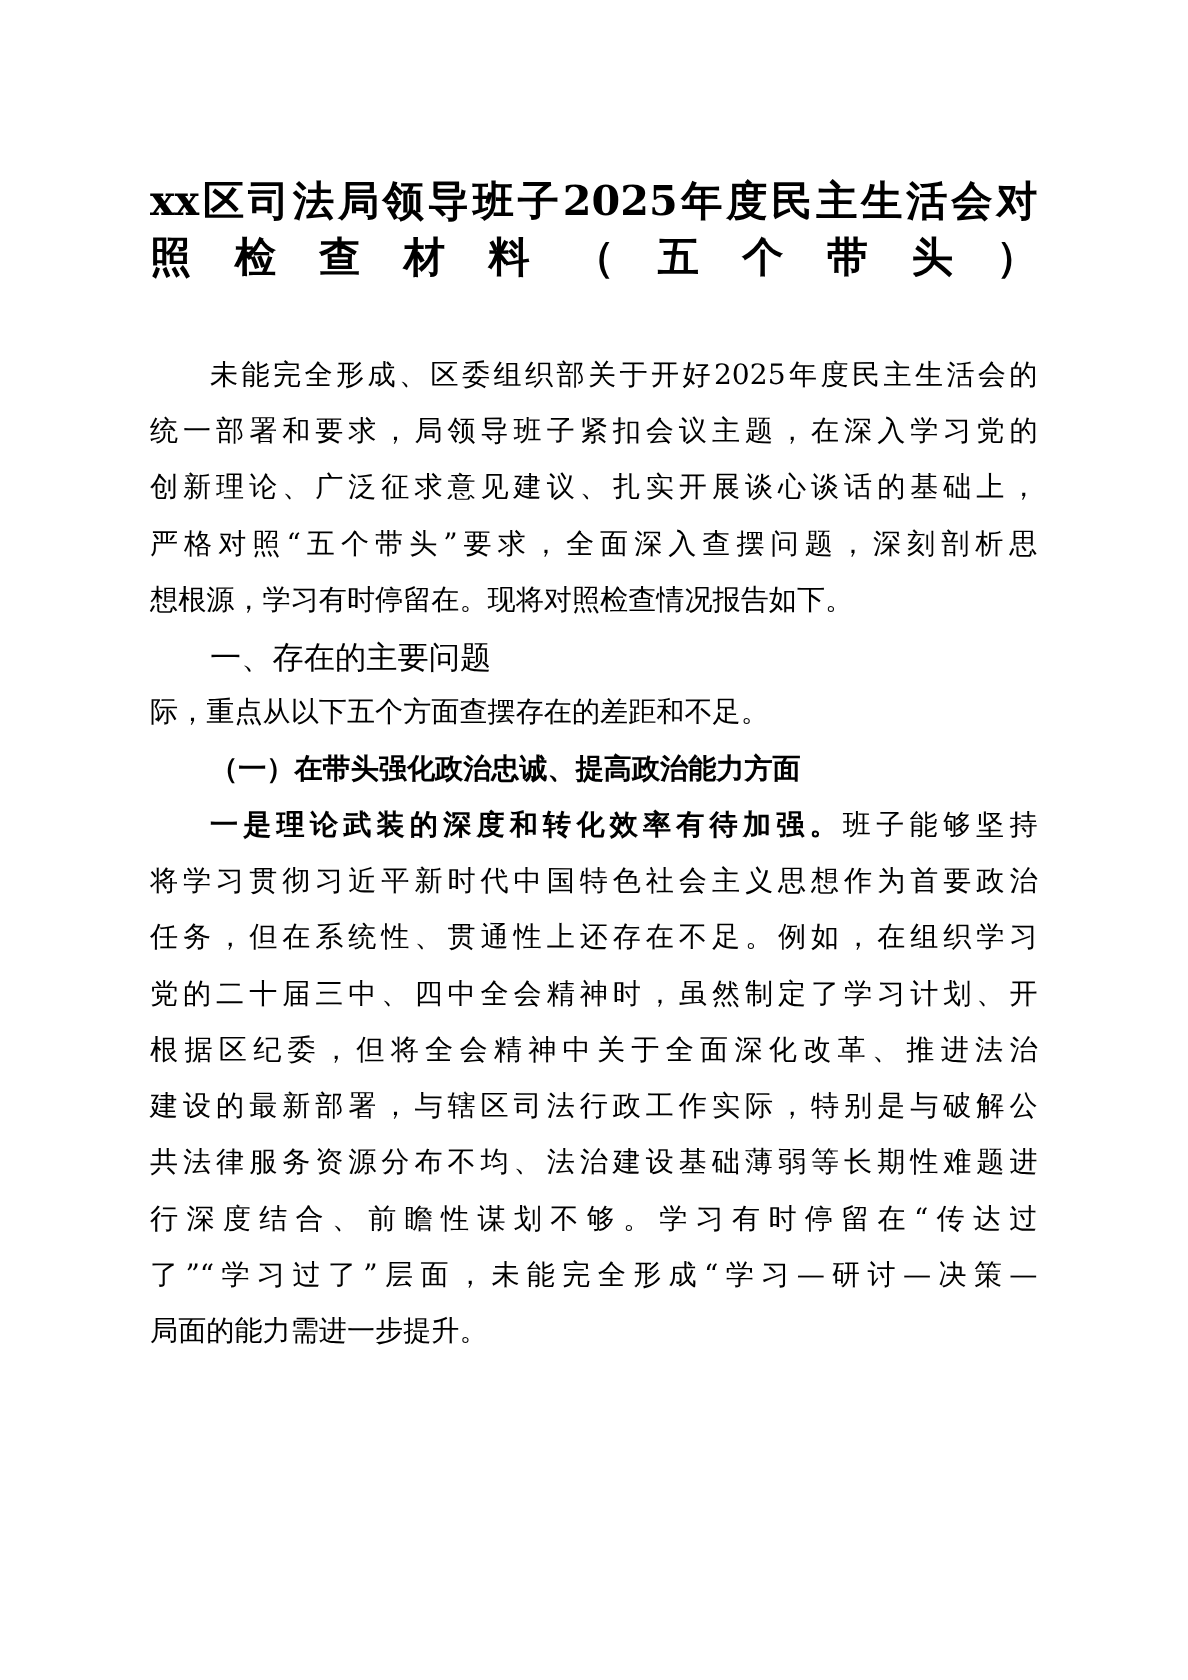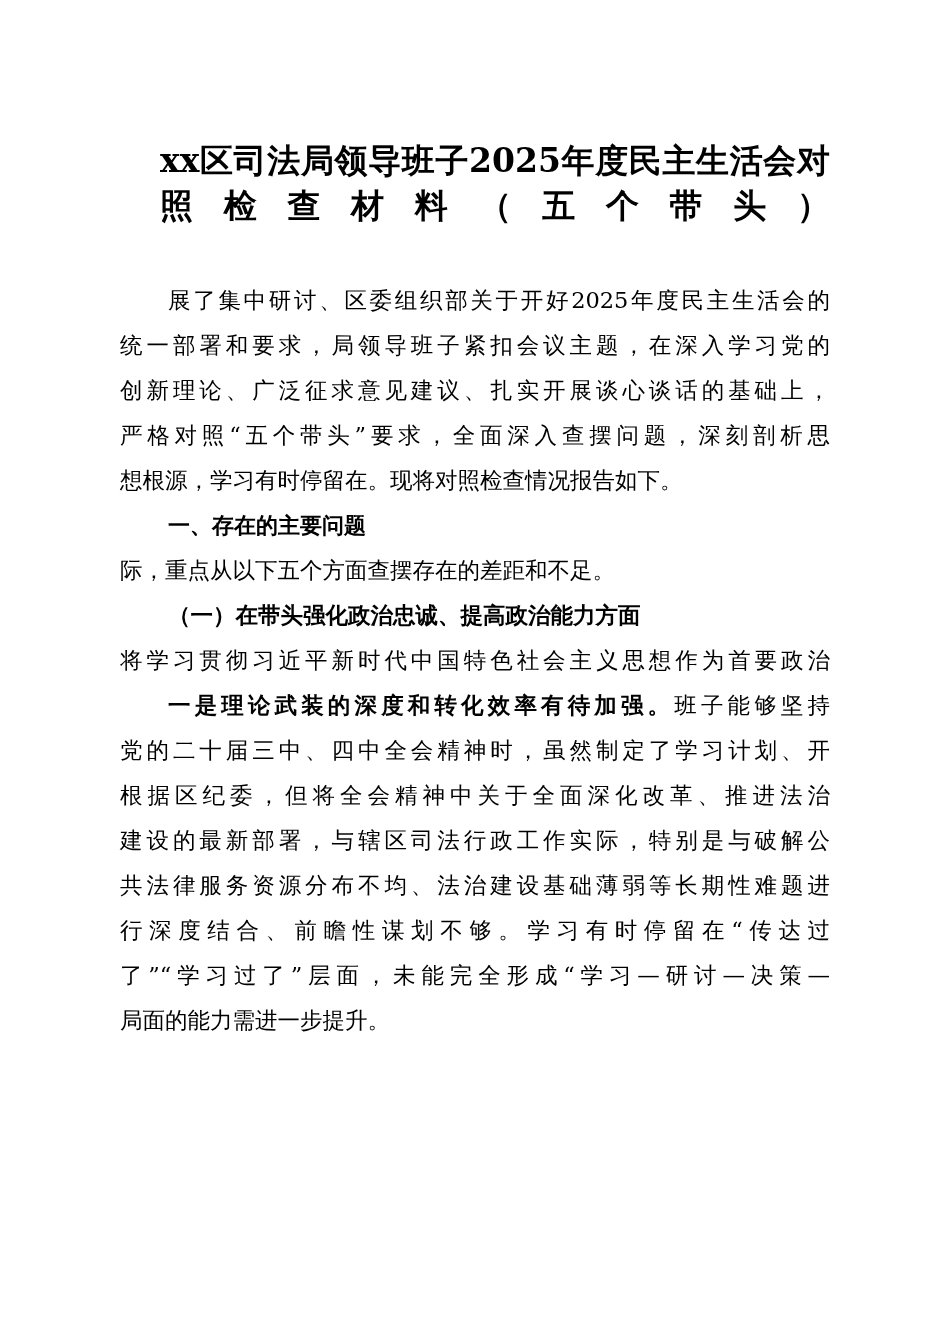--- a/index.html
+++ b/index.html
@@ -26,21 +26,21 @@
     left: 0;
     top: 138px;
     width: 710px;
     text-align: center;
     font-family: "DejaVu Serif", "Liberation Serif", serif;
     font-weight: bold;
     font-size: 33px;
     line-height: 45px;
     letter-spacing: 0px;
   }
-  .title .line { display: block; white-space: nowrap; margin-left: 40px; }
+  .title .line { display: block; white-space: nowrap; }
   .body {
     position: absolute;
     left: 0;
     top: 278px;
     width: 710px;
     font-size: 22.5px;
     line-height: 45px;
   }
   .line {
     display: block;
@@ -48,60 +48,61 @@
     height: 45px;
     text-align: justify;
     text-align-last: justify;
   }
   .line.last {
     text-align-last: left;
   }
   .indent { padding-left: 48px; }
   .heading1 {
     font-family: "DejaVu Sans", "Liberation Sans", sans-serif;
-    font-weight: bold;
-    font-size: 22px;
+    font-weight: normal;
+    font-size: 25px;
   }
   .heading2 {
     font-weight: bold;
     font-family: "DejaVu Sans", "Liberation Sans", sans-serif;
   }
   .bold-lead { font-weight: bold; }
 </style>
 </head>
 <body>
 
 <div class="page">
 
   <div class="title">
     <span class="line">xx区司法局领导班子2025年度民主生活会对</span>
     <span class="line">照检查材料（五个带头）</span>
   </div>
 
   <div class="body">
 
     <div>
-      <span class="line indent">展了集中研讨、区委组织部关于开好2025年度民主生活会的</span>
+      <span class="line indent">未能完全形成、区委组织部关于开好2025年度民主生活会的</span>
       <span class="line">统一部署和要求，局领导班子紧扣会议主题，在深入学习党的</span>
       <span class="line">创新理论、广泛征求意见建议、扎实开展谈心谈话的基础上，</span>
       <span class="line">严格对照“五个带头”要求，全面深入查摆问题，深刻剖析思</span>
       <span class="line last">想根源，学习有时停留在。现将对照检查情况报告如下。</span>
     </div>
 
     <span class="line last indent heading1">一、存在的主要问题</span>
 
     <div>
       <span class="line last">际，重点从以下五个方面查摆存在的差距和不足。</span>
     </div>
 
     <span class="line last indent heading2">（一）在带头强化政治忠诚、提高政治能力方面</span>
 
     <div>
+      <span class="line indent"><span class="bold-lead">一是理论武装的深度和转化效率有待加强。</span><span>班子能够坚持</span></span>
       <span class="line">将学习贯彻习近平新时代中国特色社会主义思想作为首要政治</span>
-      <span class="line indent"><span class="bold-lead">一是理论武装的深度和转化效率有待加强。</span><span>班子能够坚持</span></span>
+      <span class="line">任务，但在系统性、贯通性上还存在不足。例如，在组织学习</span>
       <span class="line">党的二十届三中、四中全会精神时，虽然制定了学习计划、开</span>
       <span class="line">根据区纪委，但将全会精神中关于全面深化改革、推进法治</span>
       <span class="line">建设的最新部署，与辖区司法行政工作实际，特别是与破解公</span>
       <span class="line">共法律服务资源分布不均、法治建设基础薄弱等长期性难题进</span>
       <span class="line">行深度结合、前瞻性谋划不够。学习有时停留在“传达过</span>
       <span class="line">了”“学习过了”层面，未能完全形成“学习—研讨—决策—</span>
       <span class="line last">局面的能力需进一步提升。</span>
     </div>
 
   </div>

